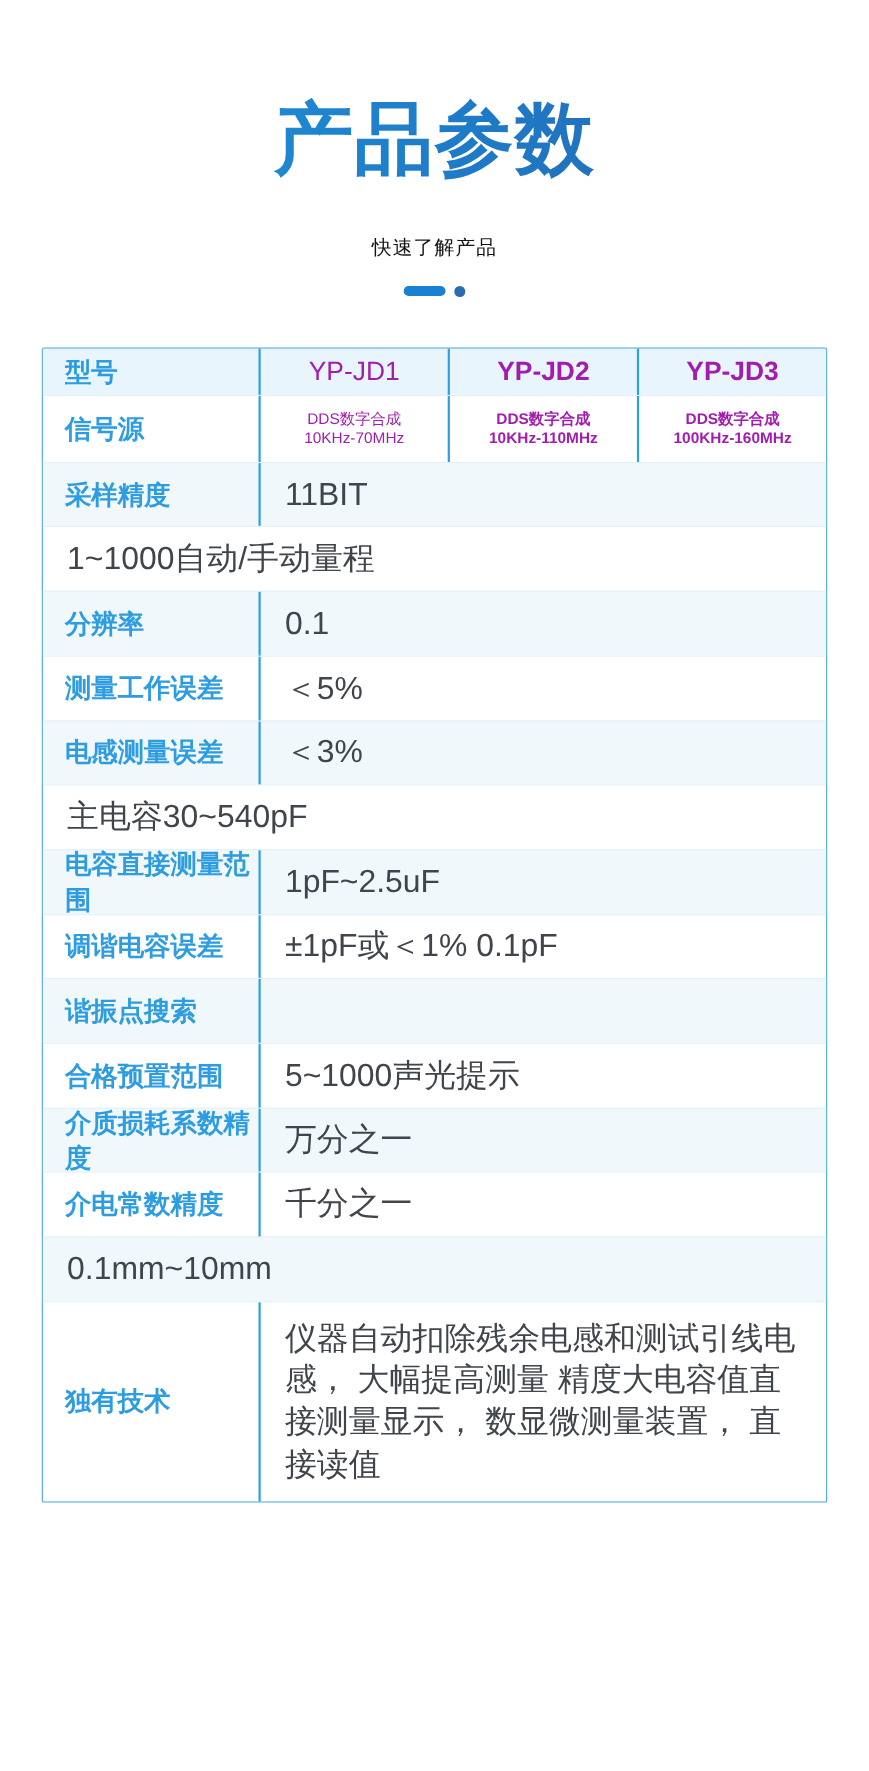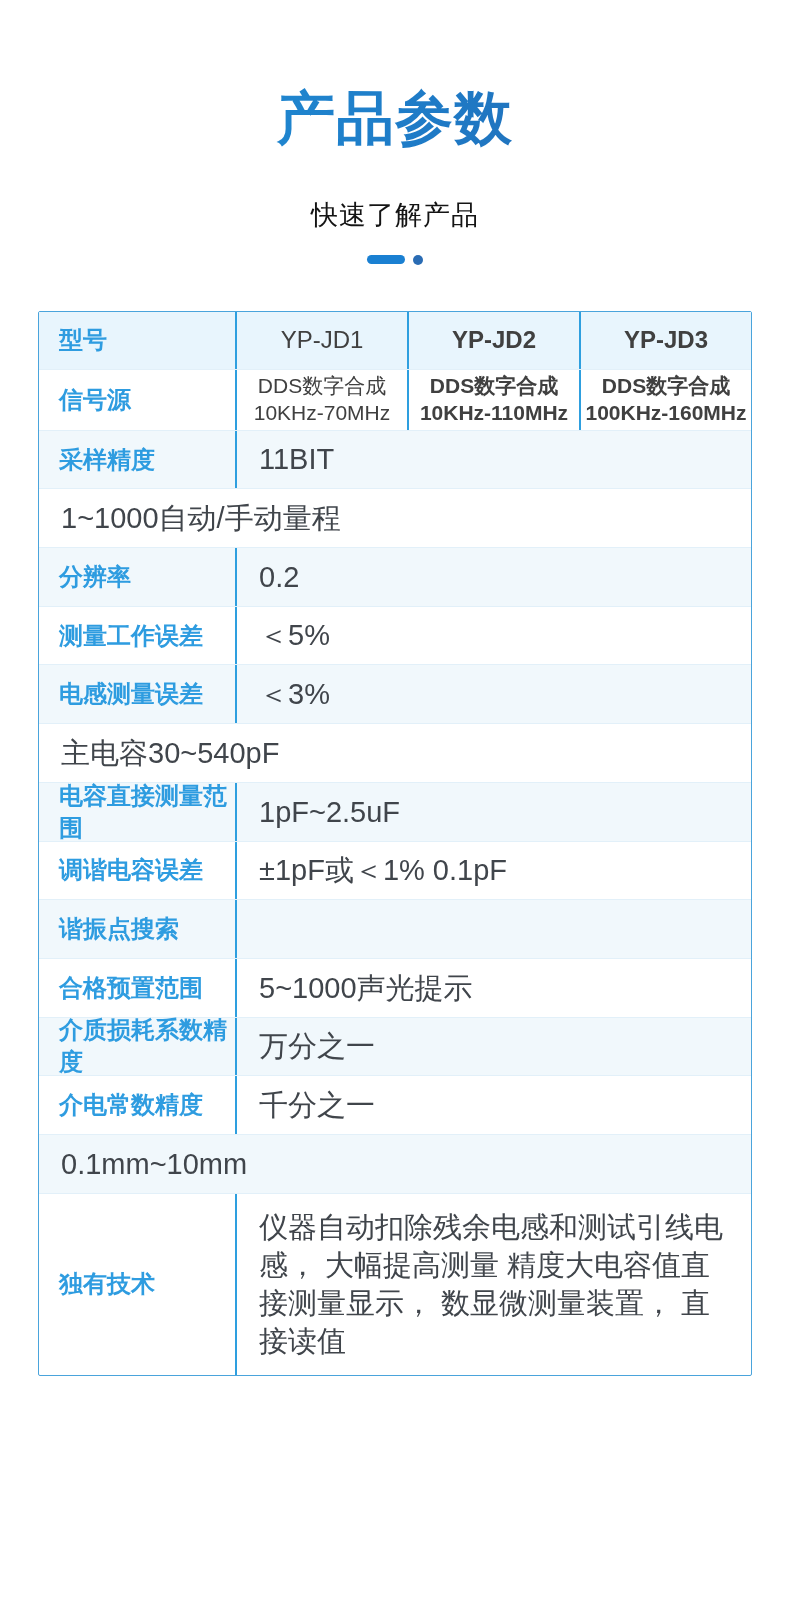--- a/index.html
+++ b/index.html
@@ -4,33 +4,33 @@
 <style>
   html,body{margin:0;padding:0;}
   body{
     width:790px;height:1610px;background:#ffffff;overflow:hidden;
     font-family:"Liberation Sans","DejaVu Sans",sans-serif;
     -webkit-font-smoothing:antialiased;
   }
   .title{
     margin:84px 0 0;text-align:center;
     font-family:"Liberation Serif","DejaVu Serif",serif;
-    font-size:58px;line-height:1.2;font-weight:900;letter-spacing:1px;
+    font-size:72px;line-height:1.2;font-weight:900;letter-spacing:1px;
     color:var(--title-solid,#1f7dc6);
   }
   @supports ((-webkit-background-clip:text) or (background-clip:text)){
     .title{
       background:linear-gradient(100deg,var(--title-grad-a,#2196dc) 5%,var(--title-grad-b,#1e7ac6) 55%,var(--title-grad-c,#2a62a8) 100%);
       -webkit-background-clip:text;background-clip:text;
       color:transparent;-webkit-text-fill-color:transparent;
     }
   }
   .subtitle{
     margin:44px 0 0;text-align:center;
-    font-size:27px;line-height:1.3;letter-spacing:1px;color:#141414;font-weight:400;
+    font-size:18px;line-height:1.3;letter-spacing:1px;color:#141414;font-weight:400;
   }
   .divider{margin-top:22px;height:10px;display:flex;align-items:center;justify-content:center;gap:8px;}
   .divider .dash{width:38px;height:9px;border-radius:5px;background:var(--dash,#1a80d2);display:inline-block;}
   .divider .dot{width:10px;height:10px;border-radius:50%;background:var(--dot,#2a6cb4);display:inline-block;}
 
   .spec-table{
     width:712px;margin:46px auto 0;
     border:1px solid var(--border-outer,#4aa4dc);border-radius:2px;
     background:#ffffff;
   }
@@ -39,28 +39,28 @@
   .cell{box-sizing:border-box;}
   .label-cell{
     width:198px;flex:0 0 198px;
     border-right:2px solid var(--border-col,#2e9fdf);
     display:flex;align-items:center;
     padding-left:20px;
     color:var(--accent,#2e9ce0);font-weight:bold;font-size:24px;
   }
   .model-cell{
     flex:1 1 0;display:flex;flex-direction:column;align-items:center;justify-content:center;
-    color:#404040;font-size:24px;text-align:center;
+    color:#a21caf;font-size:24px;text-align:center;
   }
   .model-cell + .model-cell{border-left:0;font-weight:bold;}
   .header-row .model-cell:not(:last-child),
   .signal-row .model-cell:not(:last-child){border-right:2px solid var(--border-col,#2e9fdf);}
-  .header-row{height:57px;background:var(--header-bg,#e8f5fd);justify-content:flex-end;}
+  .header-row{height:42px;background:var(--header-bg,#e8f5fd);justify-content:flex-end;}
   .signal-row{height:61px;}
-  .signal-row .model-cell{font-size:21px;line-height:1.26;}
+  .signal-row .model-cell{font-size:14px;line-height:1.26;}
   .spec-row{height:58.7px;}
   .spec-row:nth-child(odd){background:var(--zebra-bg,#f1f8fc);}
   .spec-row:last-child{height:auto;min-height:157px;}
   .value-cell{
     flex:1 1 0;display:flex;align-items:center;
     padding:14px 20px 14px 22px;
     color:#40454b;font-size:29px;line-height:1.32;
   }
 </style>
 </head>
@@ -100,21 +100,21 @@
     <div class="cell label-cell">采样精度</div>
     <div class="cell value-cell">11BIT</div>
   </div>
 
   <div class="row spec-row">
     <div class="cell value-cell">1~1000自动/手动量程</div>
   </div>
 
   <div class="row spec-row">
     <div class="cell label-cell">分辨率</div>
-    <div class="cell value-cell">0.2</div>
+    <div class="cell value-cell">0.1</div>
   </div>
 
   <div class="row spec-row">
     <div class="cell label-cell">测量工作误差</div>
     <div class="cell value-cell">＜5%</div>
   </div>
 
 
   <div class="row spec-row">
     <div class="cell label-cell">电感测量误差</div>

